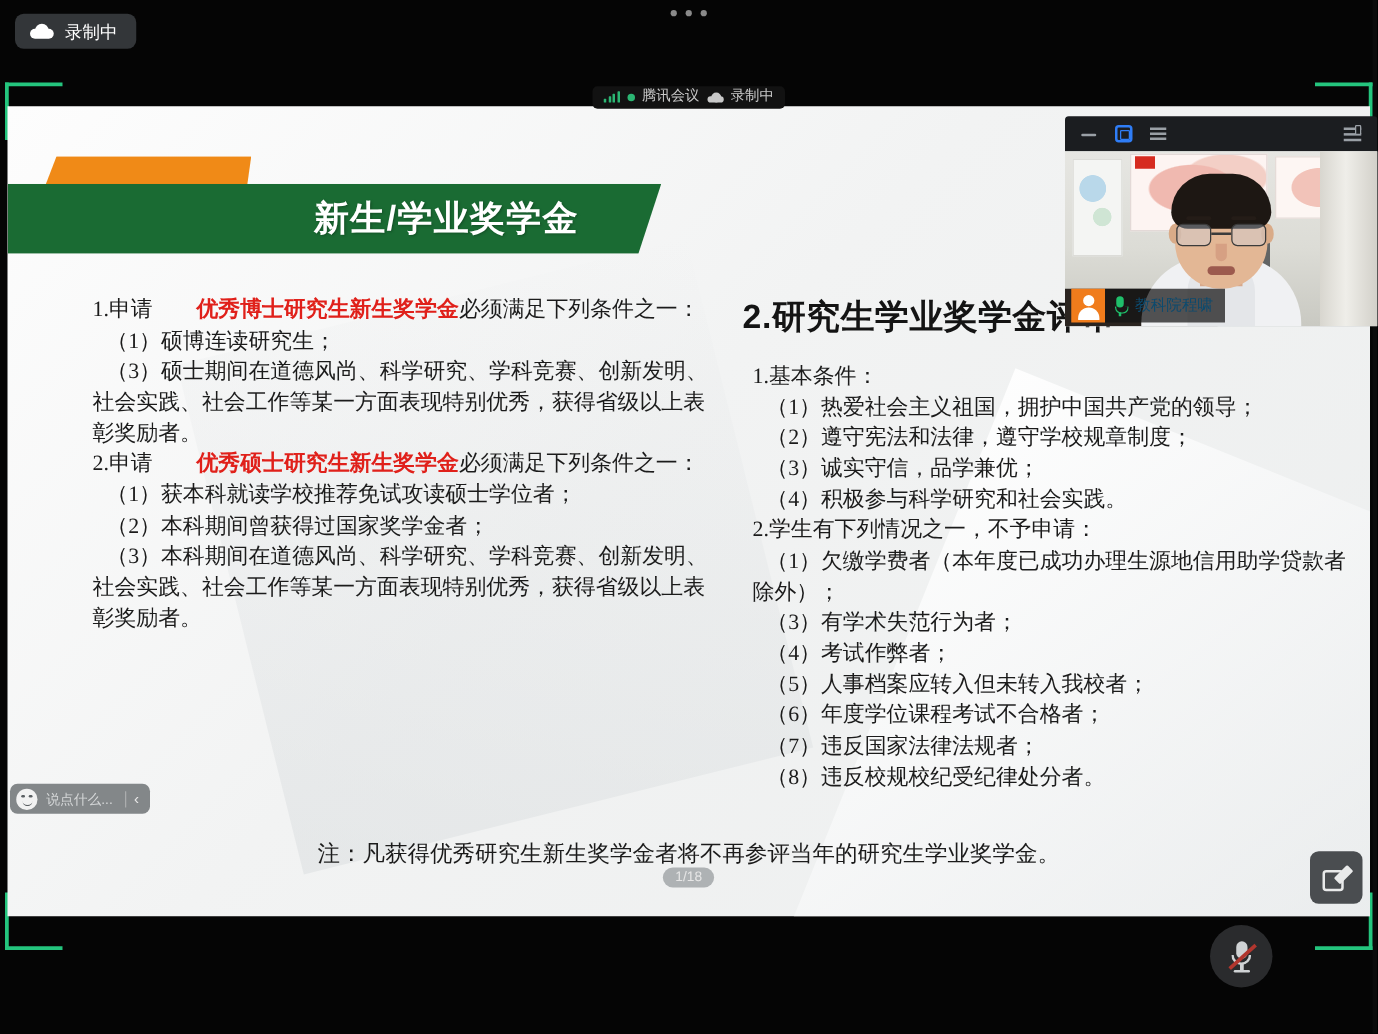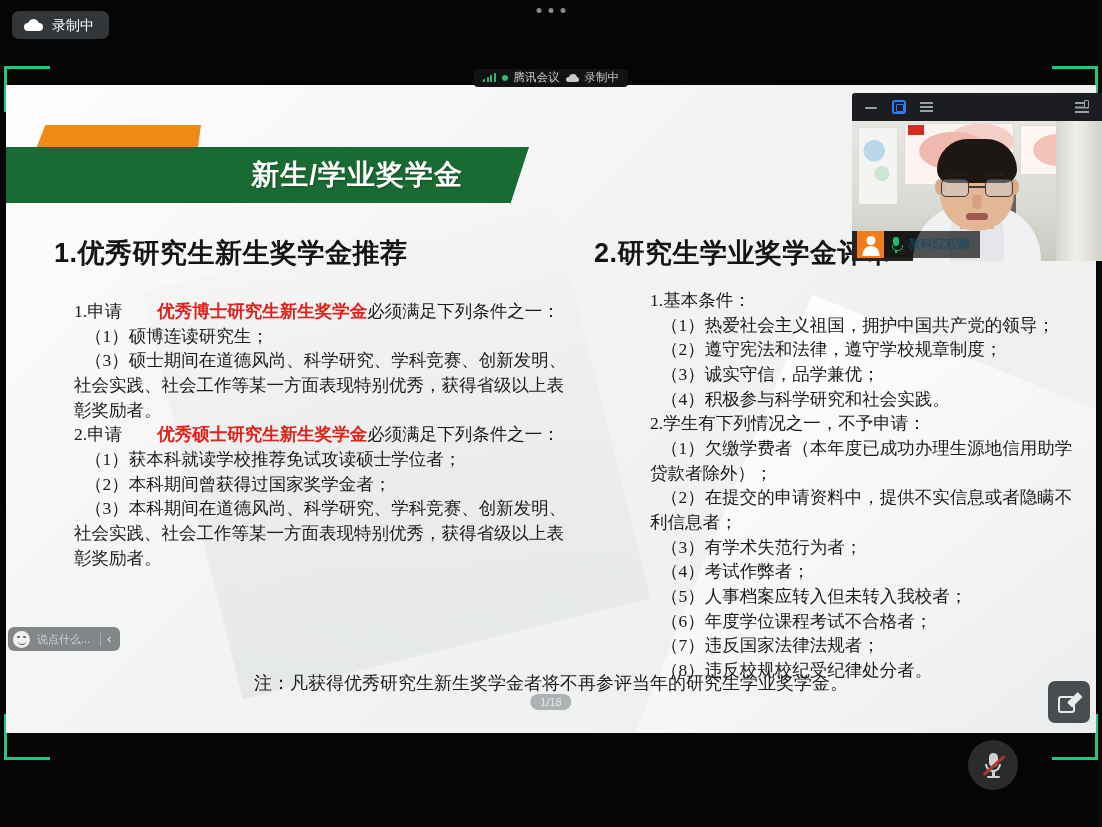--- a/index.html
+++ b/index.html
@@ -109,21 +109,21 @@
     font-size: 27px; font-weight: bold; letter-spacing: .5px;
     font-family: "Liberation Sans","DejaVu Sans",sans-serif;
     margin-bottom: 28px; color: #141414; white-space: nowrap;
   }
   .col.right h2 { margin-bottom: 17px; }
   .body-text { font-size: 17.5px; line-height: 1.41; color: #1b1b1b; }
   .body-text p { margin: 0; text-indent: 0; }
   .body-text p.ind { text-indent: 11px; }
   .hl { color: #e0201a; font-weight: bold; margin-left: 35px; }
   .col.left .body-text { padding-left: 20px; }
-  .col.right .body-text { padding-left: 8px; margin-left: 48px; }
+  .col.right .body-text { padding-left: 8px; }
 
   .note {
     position: absolute; left: 0; top: 586px; width: 100%;
     text-align: center; font-size: 18px; color: #1b1b1b; z-index: 4;
     font-family: "Liberation Serif","DejaVu Serif",serif;
   }
 
   
   .pager {
     position: absolute; left: 50%; transform: translateX(-50%); top: 694px;
@@ -346,21 +346,20 @@
     <div class="banner-wrap">
       <div class="orange-tab"></div>
       <div class="green-band">
         <div class="bt">新生/学业奖学金</div>
       </div>
     </div>
 
     <div class="cols">
 
       <div class="col left">
-        <h2>1.优秀研究生新生奖学金推荐</h2>
         <div class="body-text">
           <p><span>1.申请</span><span class="hl">优秀博士研究生新生奖学金</span><span>必须满足下列条件之一：</span></p>
           <p class="ind">（1）硕博连读研究生；</p>
           <p class="ind">（3）硕士期间在道德风尚、科学研究、学科竞赛、创新发明、社会实践、社会工作等某一方面表现特别优秀，获得省级以上表彰奖励者。</p>
           <p><span>2.申请</span><span class="hl">优秀硕士研究生新生奖学金</span><span>必须满足下列条件之一：</span></p>
           <p class="ind">（1）获本科就读学校推荐免试攻读硕士学位者；</p>
           <p class="ind">（2）本科期间曾获得过国家奖学金者；</p>
           <p class="ind">（3）本科期间在道德风尚、科学研究、学科竞赛、创新发明、社会实践、社会工作等某一方面表现特别优秀，获得省级以上表彰奖励者。</p>
         </div>
       </div>
@@ -368,21 +367,20 @@
       <div class="col right">
         <h2>2.研究生学业奖学金评审</h2>
         <div class="body-text">
           <p>1.基本条件：</p>
           <p class="ind">（1）热爱社会主义祖国，拥护中国共产党的领导；</p>
           <p class="ind">（2）遵守宪法和法律，遵守学校规章制度；</p>
           <p class="ind">（3）诚实守信，品学兼优；</p>
           <p class="ind">（4）积极参与科学研究和社会实践。</p>
           <p>2.学生有下列情况之一，不予申请：</p>
           <p class="ind">（1）欠缴学费者（本年度已成功办理生源地信用助学贷款者除外）；</p>
-          <p class="ind">（2）在提交的申请资料中，提供不实信息或者隐瞒不利信息者；</p>
           <p class="ind">（3）有学术失范行为者；</p>
           <p class="ind">（4）考试作弊者；</p>
           <p class="ind">（5）人事档案应转入但未转入我校者；</p>
           <p class="ind">（6）年度学位课程考试不合格者；</p>
           <p class="ind">（7）违反国家法律法规者；</p>
           <p class="ind">（8）违反校规校纪受纪律处分者。</p>
         </div>
       </div>
 
     </div>

